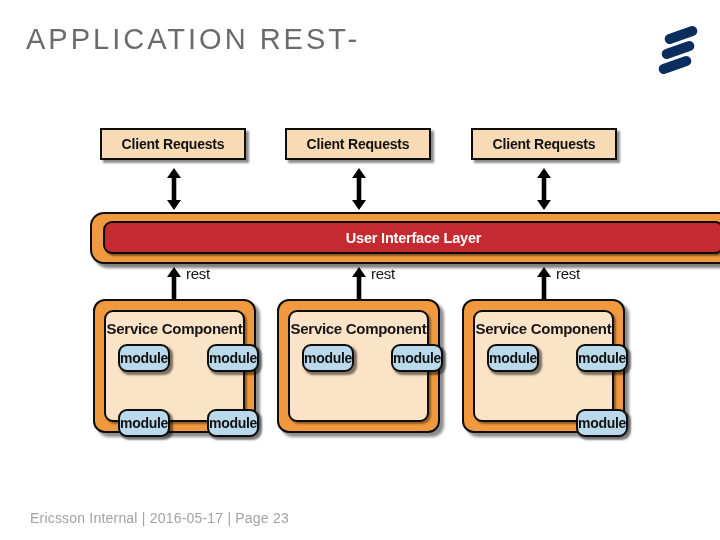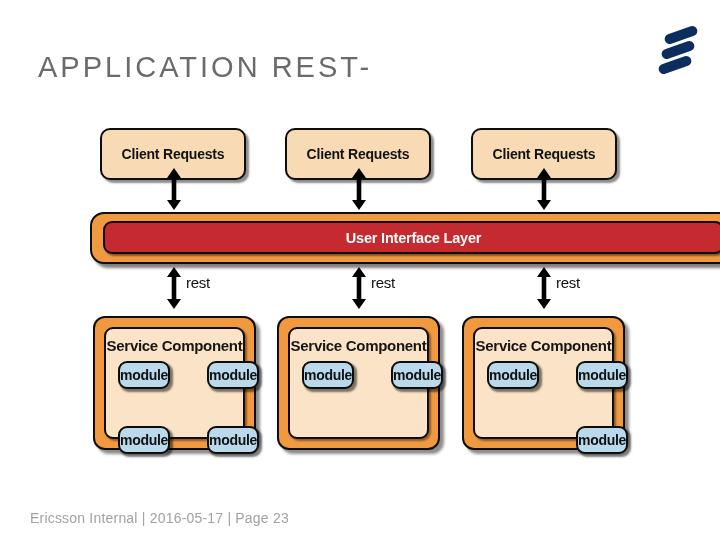--- a/index.html
+++ b/index.html
@@ -2,32 +2,32 @@
 <html style="--cream: #f8dbb4; --cream_light: #fae3c6; --orange: #f0993f; --red: #c42a2f; --module_blue: #badaec; --logo_navy: #0b2e5f; --title_gray: #6b6b6b; --footer_gray: #a2a2a2;"><head>
 <meta charset="utf-8">
 <style>
   html,body{margin:0;padding:0;background:#e8e8e8;}
   .slide{
     position:relative;width:720px;height:540px;background:#ffffff;
     font-family:"Liberation Sans",sans-serif;overflow:hidden;
   }
   
   .title{
-    position:absolute;left:38px;top:24px;
+    position:absolute;left:26px;top:24px;
     font-size:29px;line-height:31px;letter-spacing:3px;
-    color:var(--title_gray,#6b6b6b);font-weight:400;margin-top:28px;
+    color:var(--title_gray,#6b6b6b);font-weight:400;
   }
   
   .logo{position:absolute;right:18px;top:24px;}
   
   .diagram{position:absolute;left:0;top:0;width:720px;height:540px;}
   .bx{position:absolute;box-sizing:border-box;border:2.5px solid #0d0d0d;}
   
   .client{
-    width:146px;height:52px;top:128px;border-radius:10px;
+    width:146px;height:32px;top:128px;border-radius:0;
     background:var(--cream,#f8dbb4);
     box-shadow:3px 3px 2px rgba(0,0,0,.45);
     display:flex;align-items:center;justify-content:center;
     font-size:14px;font-weight:700;letter-spacing:-.2px;color:#111;
   }
   
   .arrow{position:absolute;width:16px;}
   .arrow path{fill:#000;}
   
   .ui-outer{
@@ -38,26 +38,26 @@
   .ui-inner{
     position:absolute;left:11px;top:7px;right:11px;bottom:8px;
     box-sizing:border-box;border:2px solid #0d0d0d;border-radius:9px;
     background:var(--red,#c42a2f);
     box-shadow:2px 2px 2px rgba(0,0,0,.45);
     display:flex;align-items:center;justify-content:center;
     font-size:14.5px;font-weight:700;letter-spacing:-.2px;color:#ffffff;
   }
   
   .rest{
-    position:absolute;top:274px;font-size:15px;font-weight:400;
+    position:absolute;top:265px;font-size:15px;font-weight:400;
     letter-spacing:-.3px;color:#111;
   }
   
   .svc{
-    top:316px;width:163px;height:134px;border-radius:12px;
+    top:299px;width:163px;height:134px;border-radius:12px;
     background:var(--orange,#f0993f);
     box-shadow:4px 4px 3px rgba(0,0,0,.45);
   }
   .svc-inner{
     position:absolute;left:9px;top:9px;right:9px;bottom:9px;
     box-sizing:border-box;border:2.5px solid #0d0d0d;border-radius:9px;
     background:var(--cream_light,#fae3c6);
     box-shadow:2px 2px 2px rgba(0,0,0,.4);
   }
   .svc-label{

